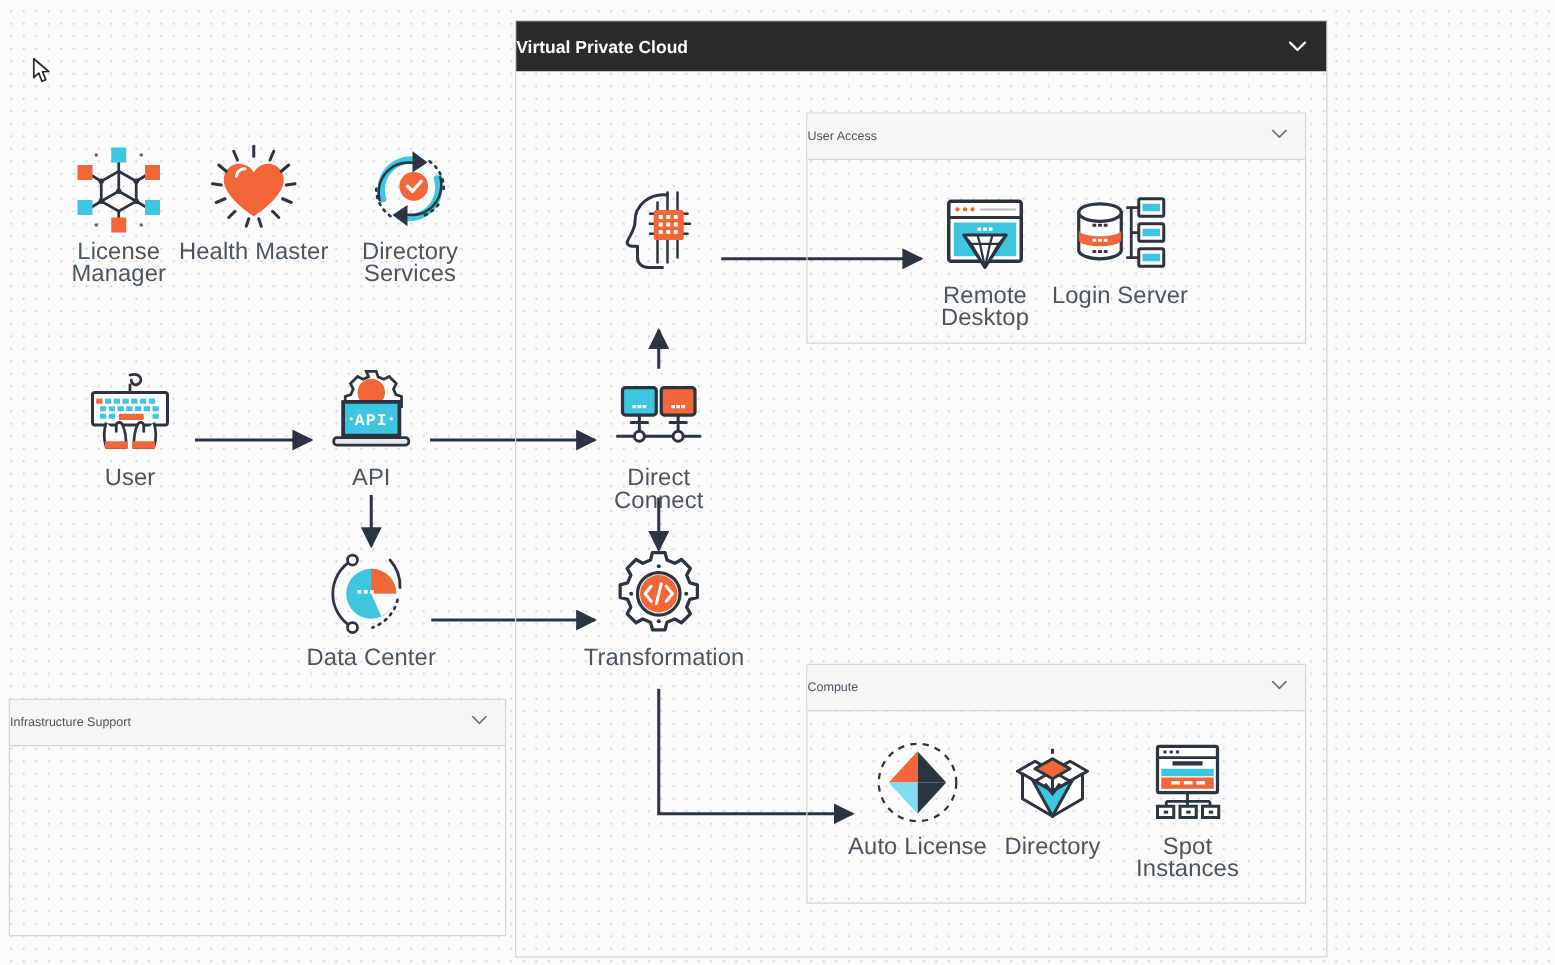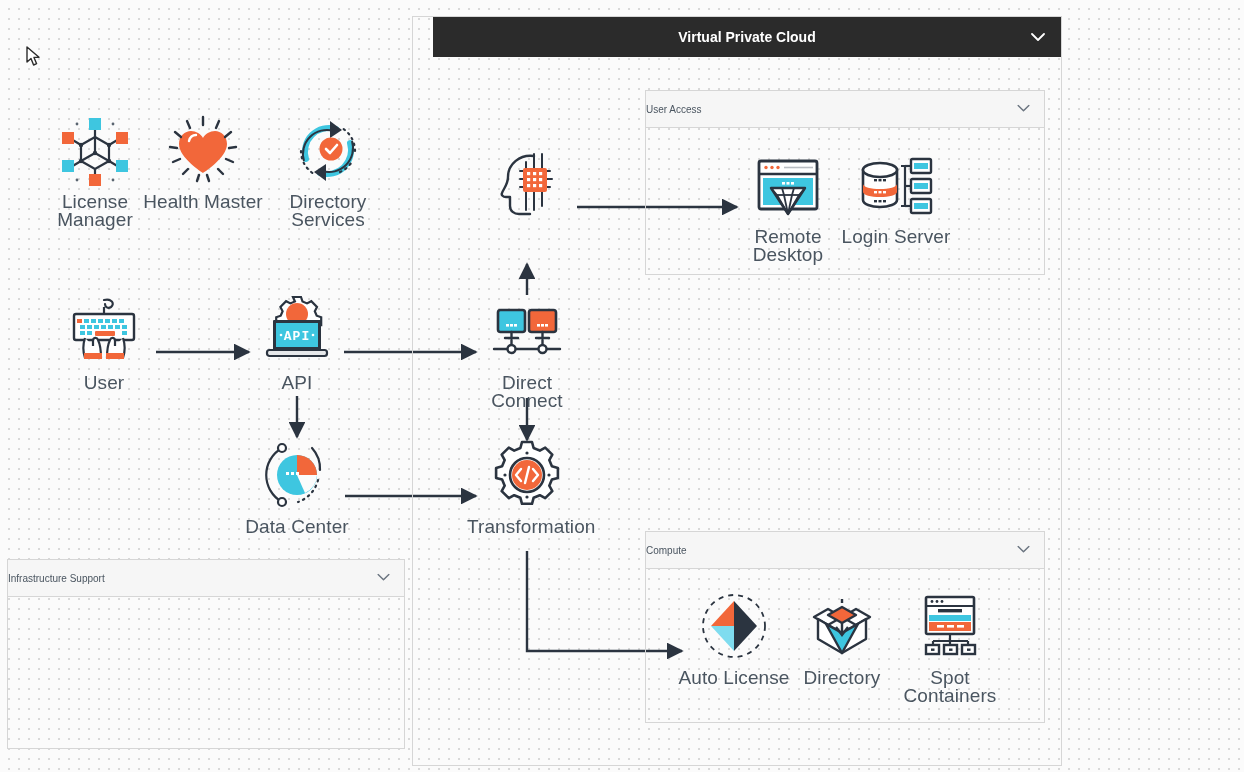--- a/index.html
+++ b/index.html
@@ -28,21 +28,21 @@
   .panel-head{
     height:36px;display:flex;align-items:center;justify-content:flex-start;
     position:relative;background:#f6f6f6;border-bottom:1px solid #d6d6d6;
     font-size:10px;color:#4a5560;
   }
   .panel-body{position:absolute;left:0;right:0;top:37px;bottom:0;}
   .chev{position:absolute;right:14px;top:50%;transform:translateY(-50%);}
   .vpc{position:absolute;left:412px;top:16px;width:648px;height:748px;border:1px solid #d6d6d6;}
   .vpc-head{
     height:40px;background:#2b2b2b;color:#fff;display:flex;align-items:center;
-    justify-content:center;font-size:14px;font-weight:bold;position:relative;margin-left:20px;
+    font-size:14px;font-weight:bold;position:relative;
   }
   .vpc-head .chev{right:16px;}
   svg.conn{position:absolute;left:0;top:0;width:1244px;height:772px;pointer-events:none;}
   .cursor{position:absolute;left:26px;top:46px;}
 </style>
 </head>
 <body>
 
 <div id="canvas"></div>
 
@@ -479,20 +479,20 @@
         <rect x="31" y="56" width="13" height="9"></rect>
         <rect x="49" y="56" width="13" height="9"></rect>
       </g>
       <g fill="#2b3440">
           <rect x="18" y="59.5" width="3.5" height="2.4"></rect>
           <rect x="36" y="59.5" width="3.5" height="2.4"></rect>
           <rect x="54" y="59.5" width="3.5" height="2.4"></rect>
         </g>
     </svg>
   </div>
-  <div class="cap">Spot Containers</div>
+  <div class="cap">Spot Instances</div>
 </div>
 
 <div class="cursor">
   <svg width="16" height="22" viewBox="0 0 16 22">
     <path d="M1 1 L1 16 L5 12.5 L7.6 19 L10.6 17.7 L8 11.4 L13 11.2 Z" fill="#ffffff" stroke="#2b2b2b" stroke-width="1.4" stroke-linejoin="round"></path>
   </svg>
 </div>
 
 </body></html>

